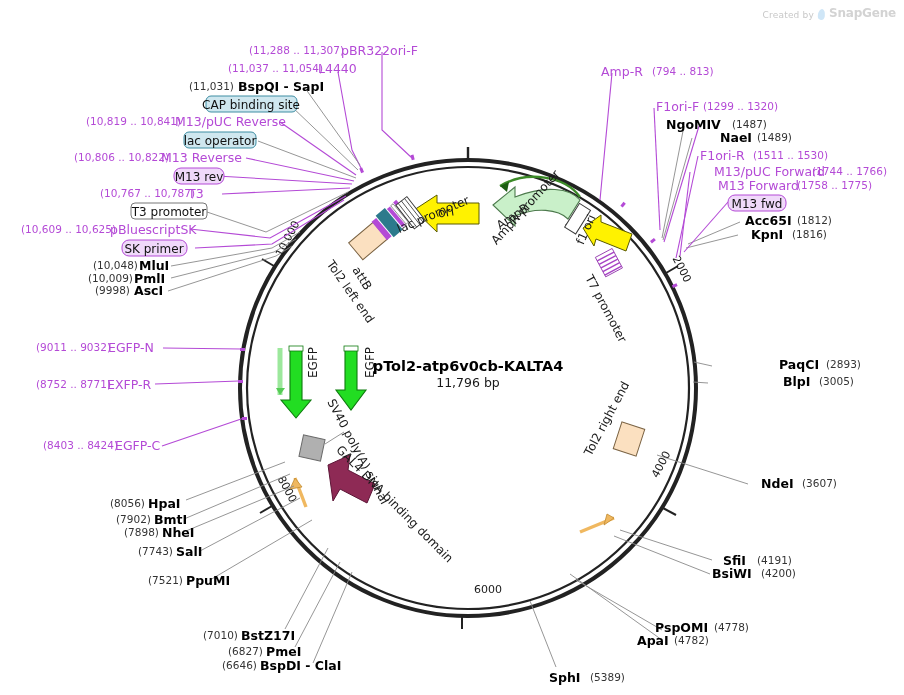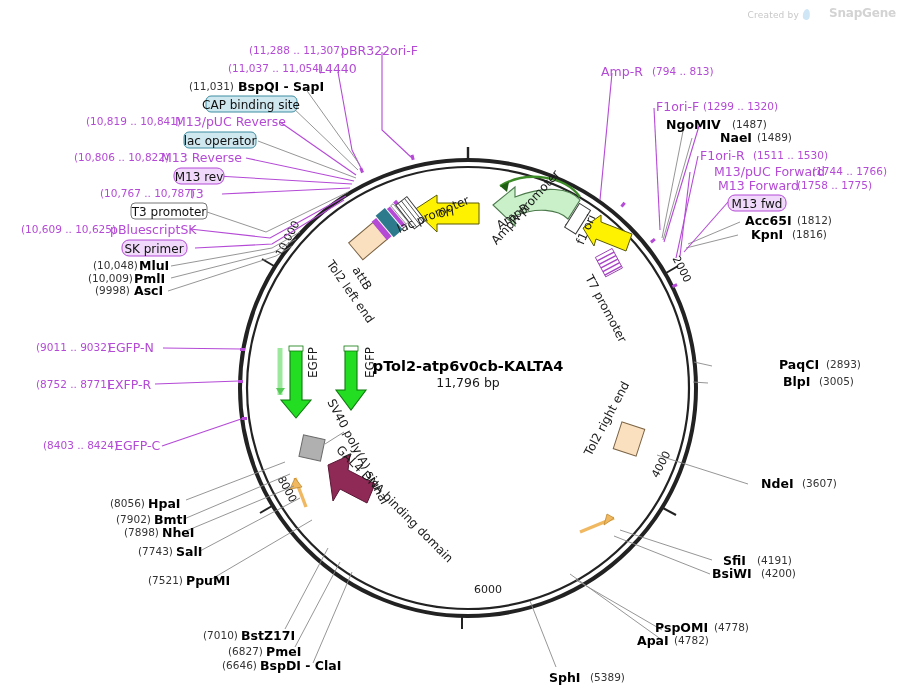--- a/index.html
+++ b/index.html
@@ -7,21 +7,21 @@
     width:904px;height:695px;background:#ffffff;
     font-family:"DejaVu Sans","Liberation Sans",sans-serif;
     position:relative;overflow:hidden;
   }
   #map{position:absolute;left:0;top:0;width:904px;height:695px;}
   .wm{
     position:absolute;right:8px;top:2px;height:18px;
     display:flex;align-items:flex-end;gap:4px;
     font-size:9px;color:#c8c8c8;letter-spacing:.2px;
   }
-  .wm .snap{font-size:12px;color:#d3d3d3;font-weight:600;letter-spacing:-.2px;margin-left:15px;}
+  .wm .snap{font-size:12px;color:#d3d3d3;font-weight:600;letter-spacing:-.2px;}
   .wm .drop{
     width:7px;height:11px;background:#cfe6f7;
     border-radius:50% 50% 50% 50%/60% 60% 40% 40%;
     transform:rotate(8deg);
   }
   svg text{dominant-baseline:middle;}
   .pos{fill:#b44ad6;font-size:10.5px;}
   .prim{fill:#b44ad6;font-size:12.5px;}
   .enz{fill:#000000;font-size:12.5px;font-weight:bold;}
   .enzpos{fill:#333333;font-size:10.5px;font-weight:normal;}

